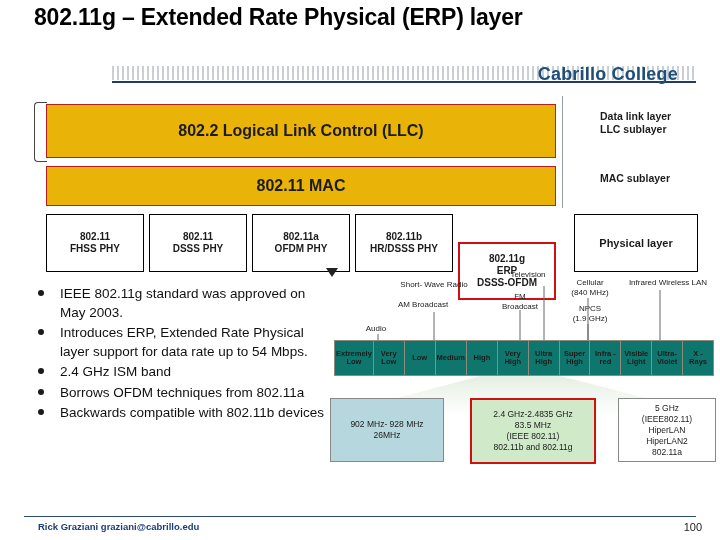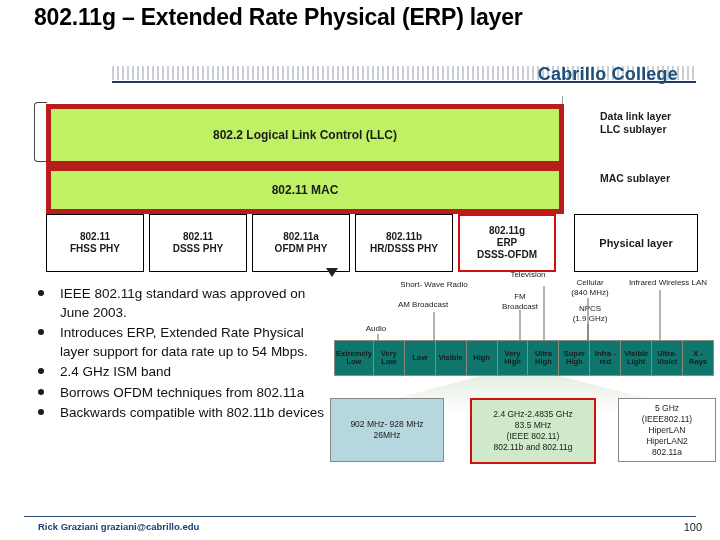--- a/index.html
+++ b/index.html
@@ -31,34 +31,34 @@
   }
 
   
   .stack{position:absolute;left:24px;top:96px;width:672px;height:180px;}
   .brace{
     position:absolute;left:10px;top:6px;width:12px;height:58px;
     border-left:1px solid #444;border-top:1px solid #444;border-bottom:1px solid #444;
     border-radius:4px 0 0 4px;
   }
   .box{
-    position:absolute;background:#bef264;border:5px solid #b91c1c;
-    display:flex;align-items:center;justify-content:center;text-align:center;
-    font-size:12px;font-weight:bold;color:#1b1b1b;line-height:12px;
+    position:absolute;background:#eab308;border:1px solid #b91c1c;
+    display:flex;align-items:center;justify-content:center;text-align:center;
+    font-size:16px;font-weight:bold;color:#1b1b1b;line-height:12px;
   }
   .llc{left:22px;top:8px;width:508px;height:52px;}
   .mac{left:22px;top:70px;width:508px;height:38px;}
   .phyrow{position:absolute;left:22px;top:118px;width:508px;height:56px;}
   .phy{
     position:absolute;top:0;width:96px;height:56px;background:#fff;border:1px solid #000;
     display:flex;flex-direction:column;align-items:center;justify-content:center;
     font-size:10px;font-weight:bold;color:#1b1b1b;line-height:12px;
   }
   .phy.p1{left:0;} .phy.p2{left:103px;} .phy.p3{left:206px;}
-  .phy.p4{left:309px;} .phy.p5{left:412px;border:2px solid #d01010;width:94px;height:54px;}
+  .phy.p4{left:309px;} .phy.p5{left:412px;border:2px solid #d01010;width:94px;height:54px;margin-top:28px;}
   .rlabel{
     position:absolute;font-size:10.5px;font-weight:bold;color:#1b1b1b;line-height:13px;
   }
   .rlabel.r1{left:576px;top:14px;}
   .rlabel.r2{left:576px;top:76px;}
   .phybox{
     position:absolute;left:550px;top:118px;width:122px;height:56px;
     background:#fff;border:1px solid #000;
     display:flex;align-items:center;justify-content:center;
     font-size:11px;font-weight:bold;color:#1b1b1b;
@@ -169,21 +169,21 @@
     </div>
     <div class="rlabel r2">MAC sublayer</div>
     <div class="phybox">Physical layer</div>
   </div>
 
   <div class="pointer"></div>
 
   <div class="bullets">
     <div class="bullet">
       <span class="dot"></span>
-      <span class="txt">IEEE 802.11g standard was approved on June 2003.</span>
+      <span class="txt">IEEE 802.11g standard was approved on May 2003.</span>
     </div>
     <div class="bullet">
       <span class="dot"></span>
       <span class="txt">Introduces ERP, Extended Rate Physical layer support for data rate up to 54 Mbps.</span>
     </div>
     <div class="bullet">
       <span class="dot"></span>
       <span class="txt">2.4 GHz ISM band</span>
     </div>
     <div class="bullet">
@@ -225,21 +225,21 @@
       <line x1="258" y1="48" x2="258" y2="64" stroke="#666" stroke-width="1"></line>
       <line x1="330" y1="14" x2="330" y2="64" stroke="#666" stroke-width="1"></line>
     </svg>
 
     <div class="bandbar">
       <div class="bandcell">Extremely
 Low</div>
       <div class="bandcell">Very
 Low</div>
       <div class="bandcell">Low</div>
-      <div class="bandcell">Visible</div>
+      <div class="bandcell">Medium</div>
       <div class="bandcell">High</div>
       <div class="bandcell">Very
 High</div>
       <div class="bandcell">Ultra
 High</div>
       <div class="bandcell">Super
 High</div>
       <div class="bandcell">Infra
 -red</div>
       <div class="bandcell">Visible

